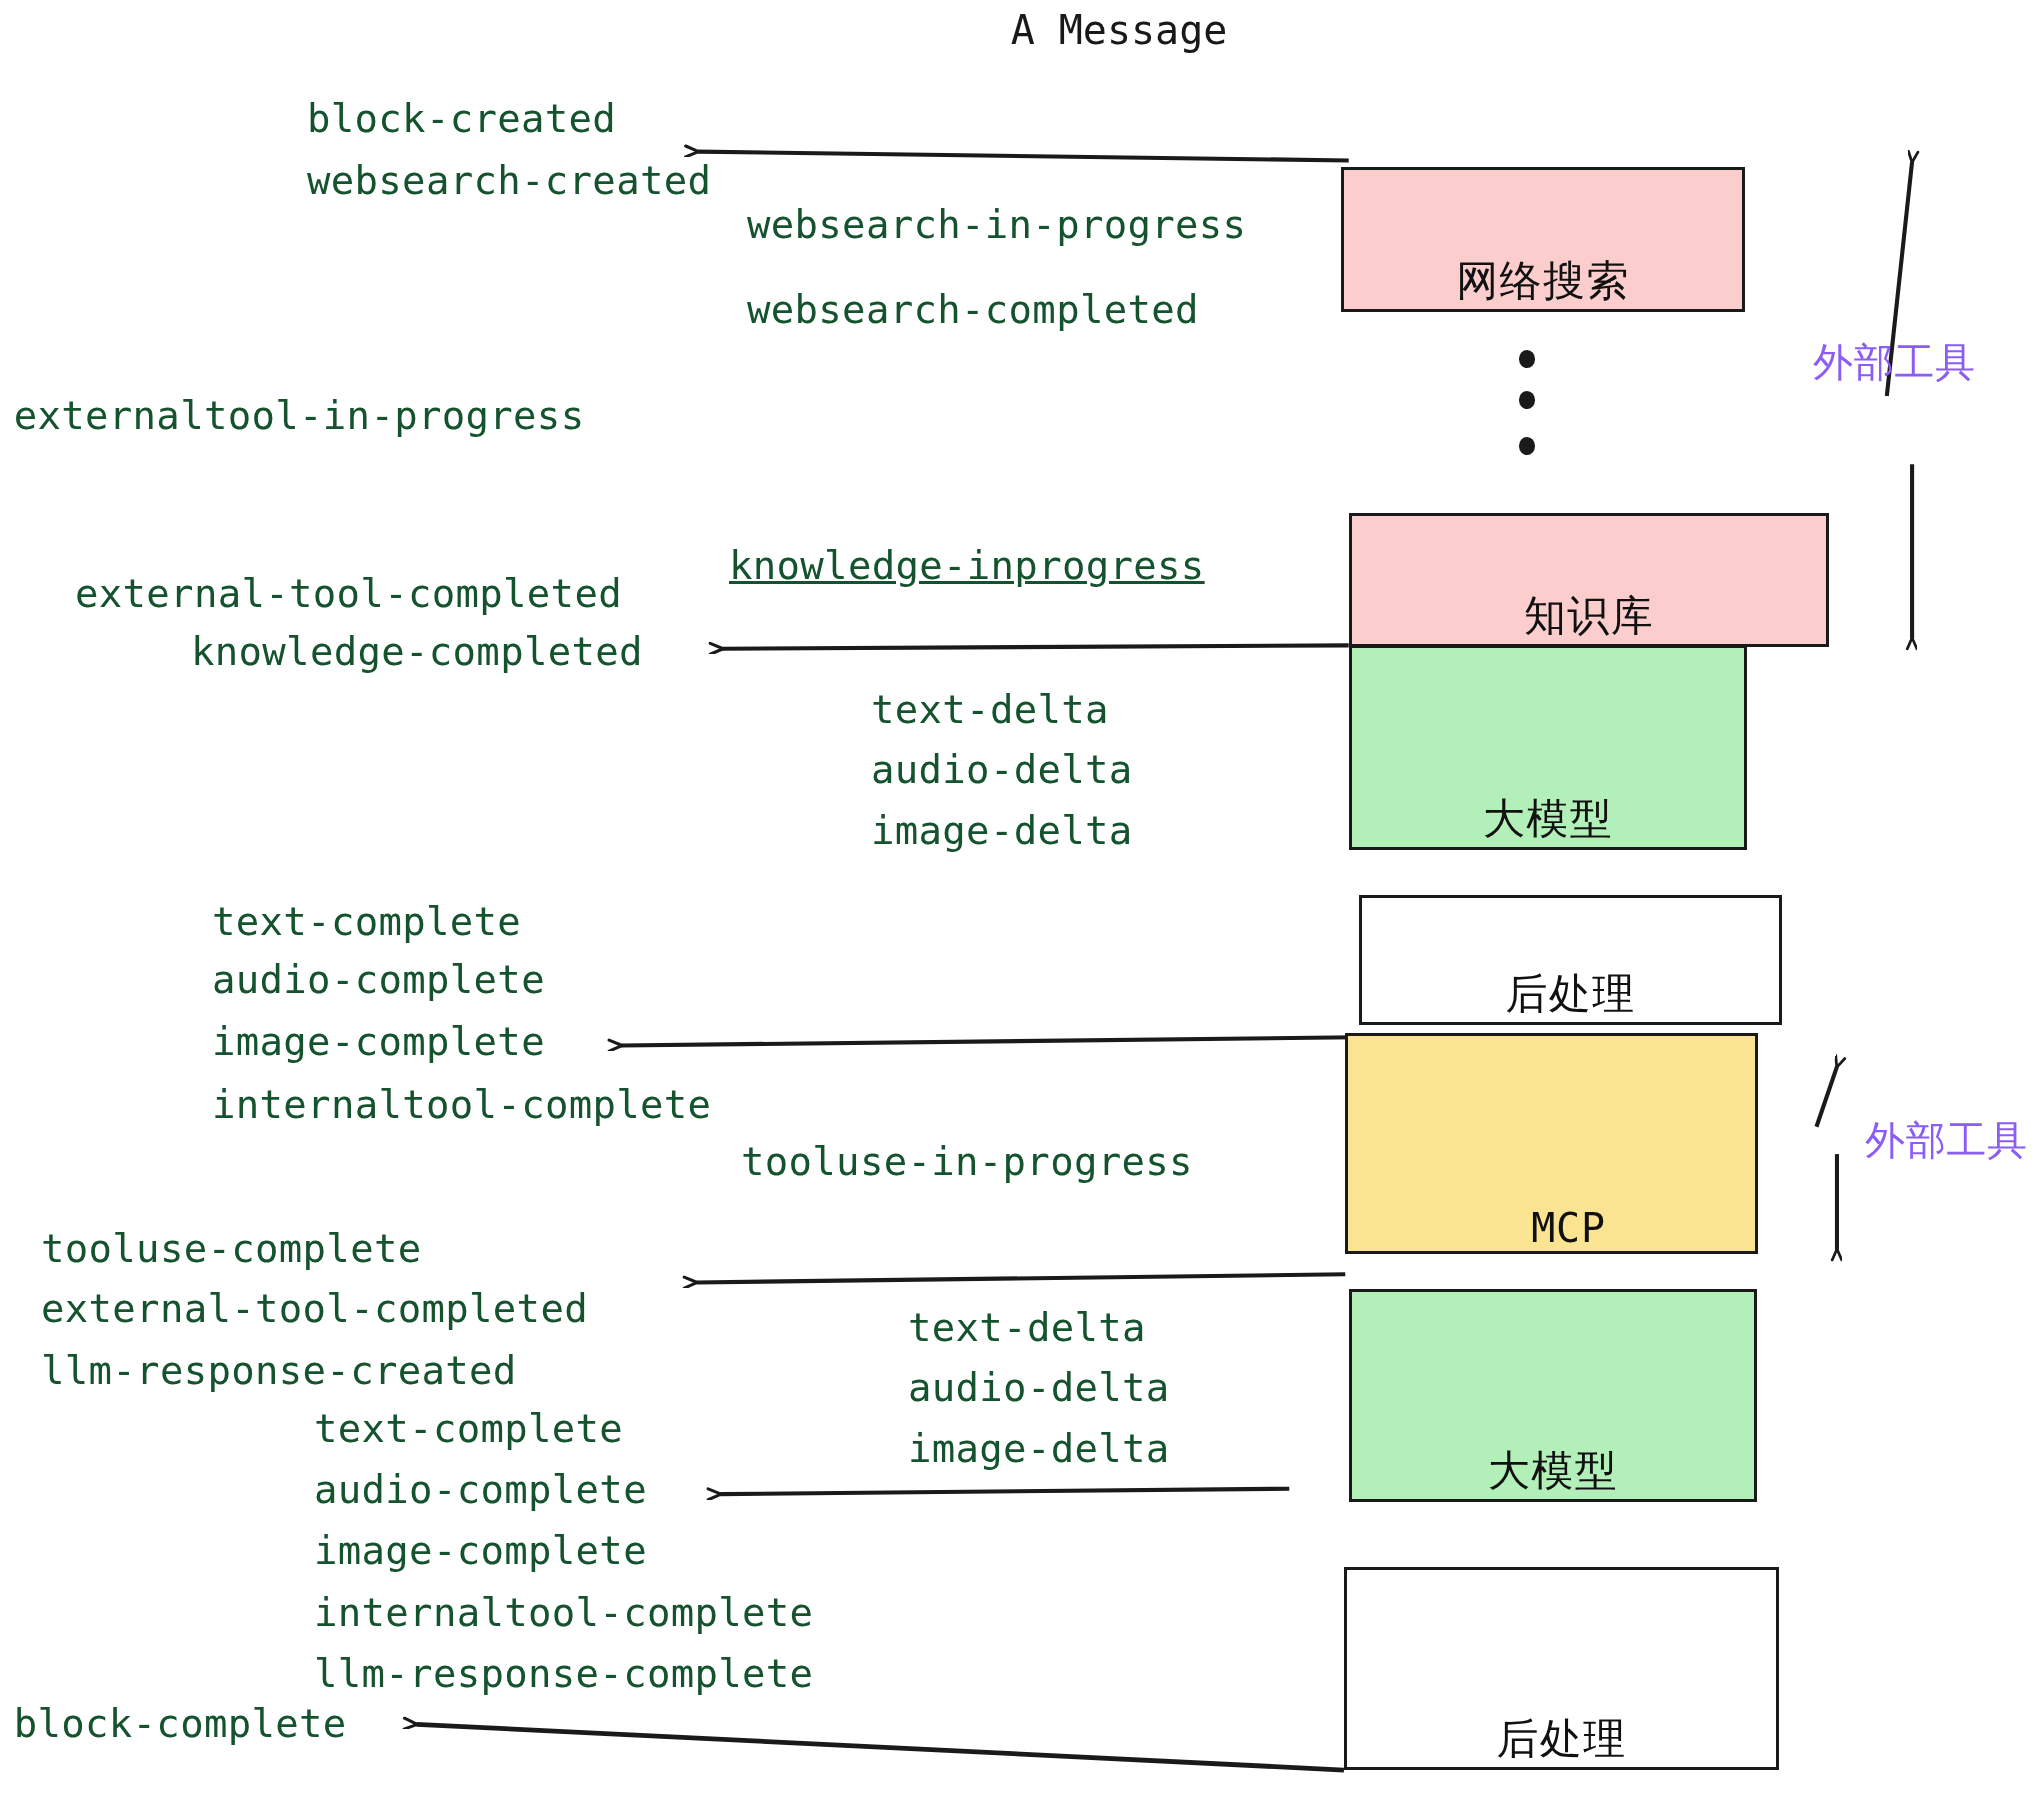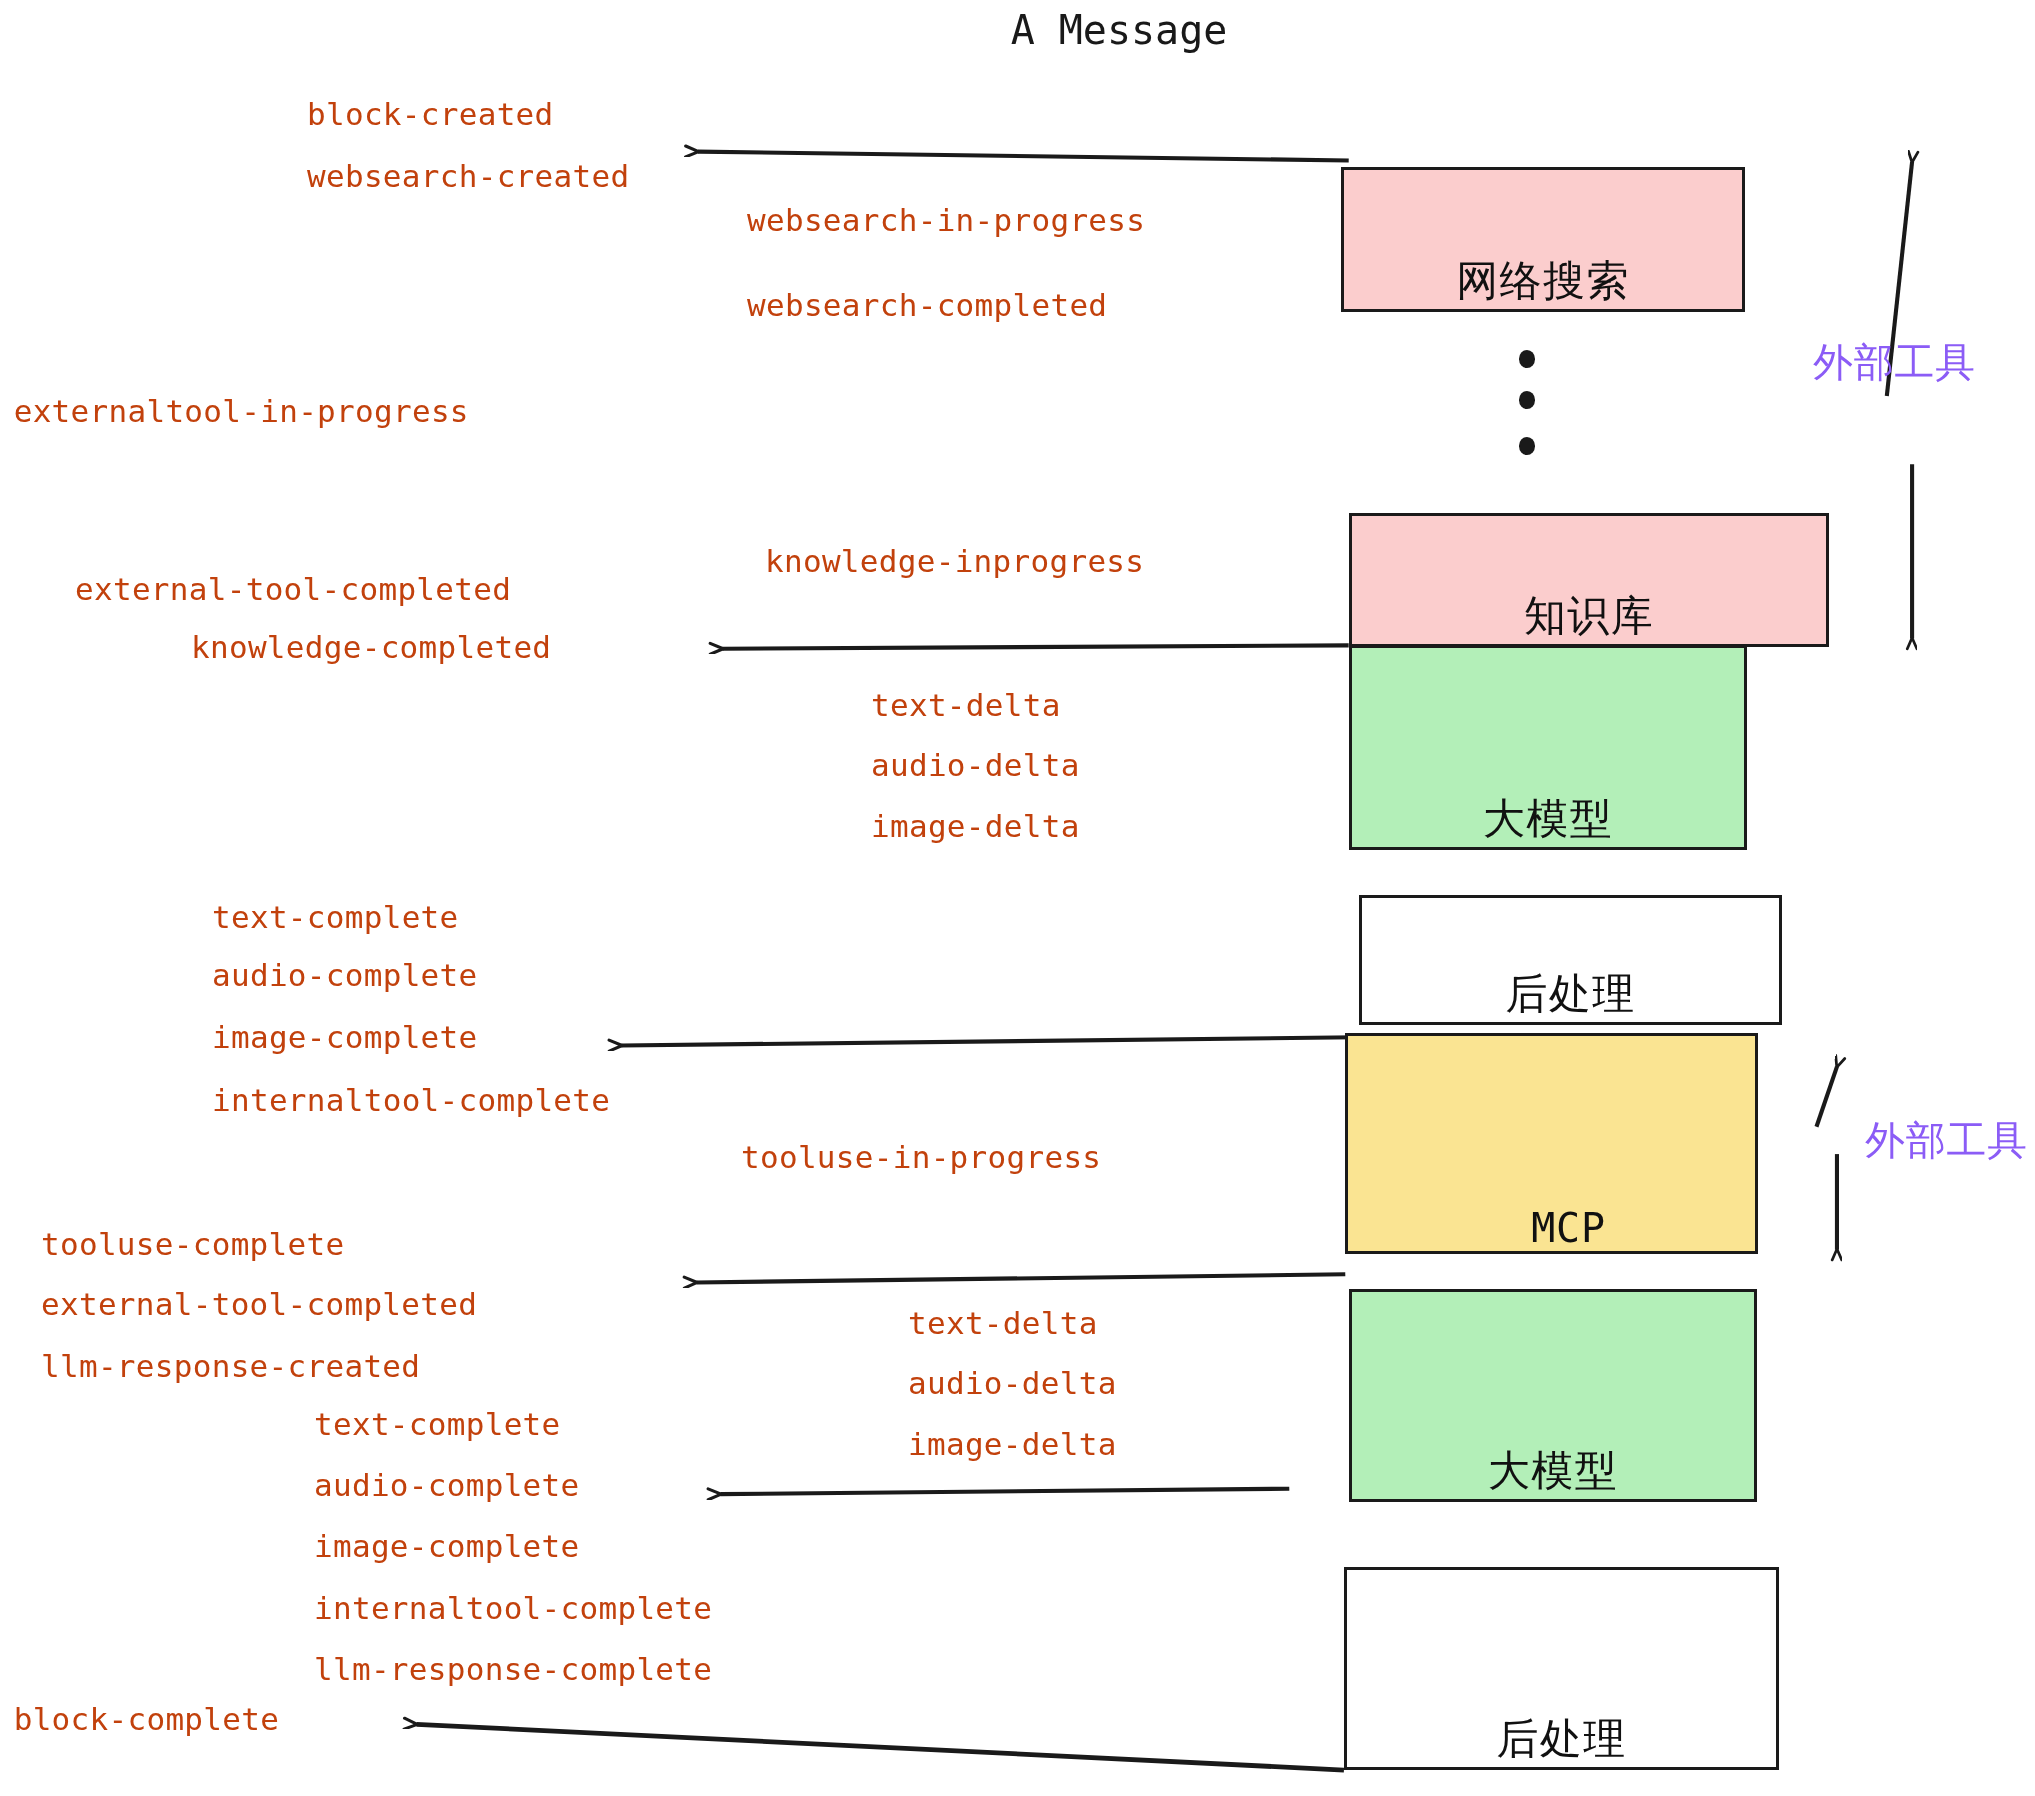--- a/index.html
+++ b/index.html
@@ -20,23 +20,23 @@
     left: 0;
     top: 0;
     width: 2035px;
     height: 1796px;
     pointer-events: none;
   }
   .evt {
     position: absolute;
     white-space: nowrap;
     font-family: "DejaVu Sans Mono", "Liberation Mono", monospace;
-    font-size: 31px;
+    font-size: 39px;
     letter-spacing: 0.3px;
-    color: #c2410c;
+    color: #14532d;
     line-height: 1;
   }
   .title {
     position: absolute;
     font-family: "DejaVu Sans Mono", "Liberation Mono", monospace;
     font-size: 40px;
     color: #191919;
     white-space: nowrap;
     transform: translateX(-50%);
   }
@@ -143,21 +143,21 @@
 
   <div class="side-label" style="left:1813px; top:335px;">外部工具</div>
   <div class="side-label" style="left:1865px; top:1113px;">外部工具</div>
 
   <div class="evt" style="left:307px; top:99px;">block-created</div>
   <div class="evt" style="left:307px; top:161px;">websearch-created</div>
   <div class="evt" style="left:747px; top:205px;">websearch-in-progress</div>
   <div class="evt" style="left:747px; top:290px;">websearch-completed</div>
   <div class="evt" style="left:13.7px; top:396px;">externaltool-in-progress</div>
 
-  <div class="evt" style="left:765px; top:546px;">knowledge-inprogress</div>
+  <div class="evt" style="left:729px; top:546px;text-decoration:underline;">knowledge-inprogress</div>
   <div class="evt" style="left:75px; top:574px;">external-tool-completed</div>
   <div class="evt" style="left:191px; top:632px;">knowledge-completed</div>
 
   <div class="evt" style="left:871px; top:690px;">text-delta</div>
   <div class="evt" style="left:871px; top:750px;">audio-delta</div>
   <div class="evt" style="left:871px; top:811px;">image-delta</div>
 
   <div class="evt" style="left:212px; top:902px;">text-complete</div>
   <div class="evt" style="left:212px; top:960px;">audio-complete</div>
   <div class="evt" style="left:212px; top:1022px;">image-complete</div>

